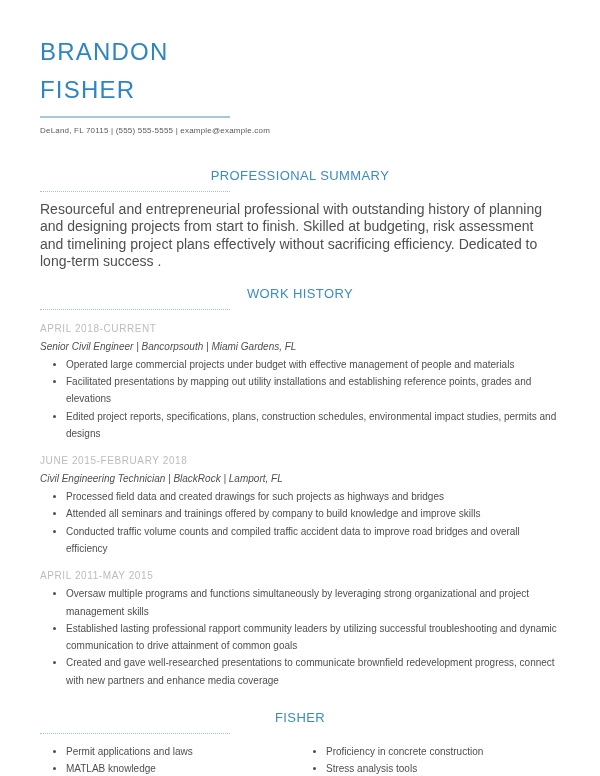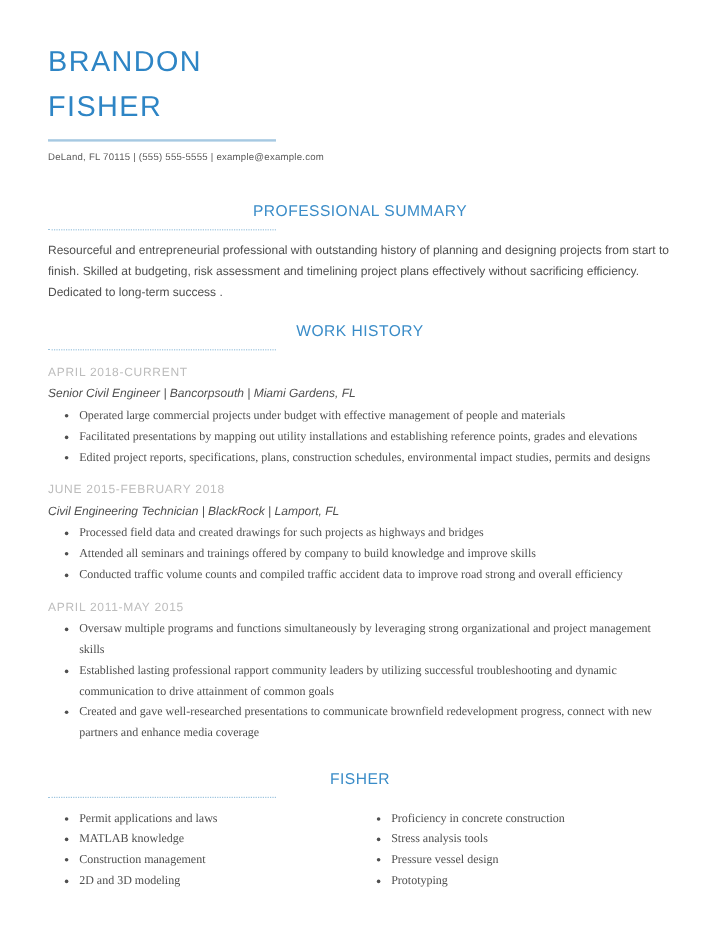--- a/index.html
+++ b/index.html
@@ -44,21 +44,21 @@
     text-align: center;
   }
   .section-divider {
     width: 190px; height: 0;
     border-bottom: 1px dotted #9cc4de;
     margin-top: 8px;
     margin-bottom: 9px;
   }
 
   .summary-text {
-    font-size: 10px;
+    font-size: 14px;
     line-height: 17.4px;
     color: #4f4f4f;
     margin: 0;
   }
 
   
   .job-dates {
     font-size: 10px;
     color: #bcbcbc;
     letter-spacing: 0.6px;
@@ -66,21 +66,20 @@
   }
   .job-title {
     font-size: 10px;
     font-style: italic;
     color: #4f4f4f;
     margin-top: 7px;
   }
   ul.bullets {
     margin: 4px 0 0 0;
     padding-left: 26px;
-    font-family: Liberation Serif, serif;
   }
   ul.bullets li {
     font-size: 10px;
     line-height: 17.3px;
     color: #4f4f4f;
   }
 
   
   .skills-cols { display: flex; margin-top: 1px; }
   .skills-cols ul.bullets { width: 260px; box-sizing: border-box; margin-top: 0; }
@@ -118,21 +117,21 @@
         <li>Edited project reports, specifications, plans, construction schedules, environmental impact studies, permits and designs</li>
       </ul>
     </div>
 
     <div class="job">
       <div class="job-dates">JUNE 2015-FEBRUARY 2018</div>
       <div class="job-title">Civil Engineering Technician | BlackRock | Lamport, FL</div>
       <ul class="bullets">
         <li>Processed field data and created drawings for such projects as highways and bridges</li>
         <li>Attended all seminars and trainings offered by company to build knowledge and improve skills</li>
-        <li>Conducted traffic volume counts and compiled traffic accident data to improve road strong and overall efficiency</li>
+        <li>Conducted traffic volume counts and compiled traffic accident data to improve road bridges and overall efficiency</li>
       </ul>
     </div>
 
     <div class="job">
       <div class="job-dates">APRIL 2011-MAY 2015</div>
       <ul class="bullets">
         <li>Oversaw multiple programs and functions simultaneously by leveraging strong organizational and project management skills</li>
         <li>Established lasting professional rapport community leaders by utilizing successful troubleshooting and dynamic communication to drive attainment of common goals</li>
         <li>Created and gave well-researched presentations to communicate brownfield redevelopment progress, connect with new partners and enhance media coverage</li>
       </ul>

